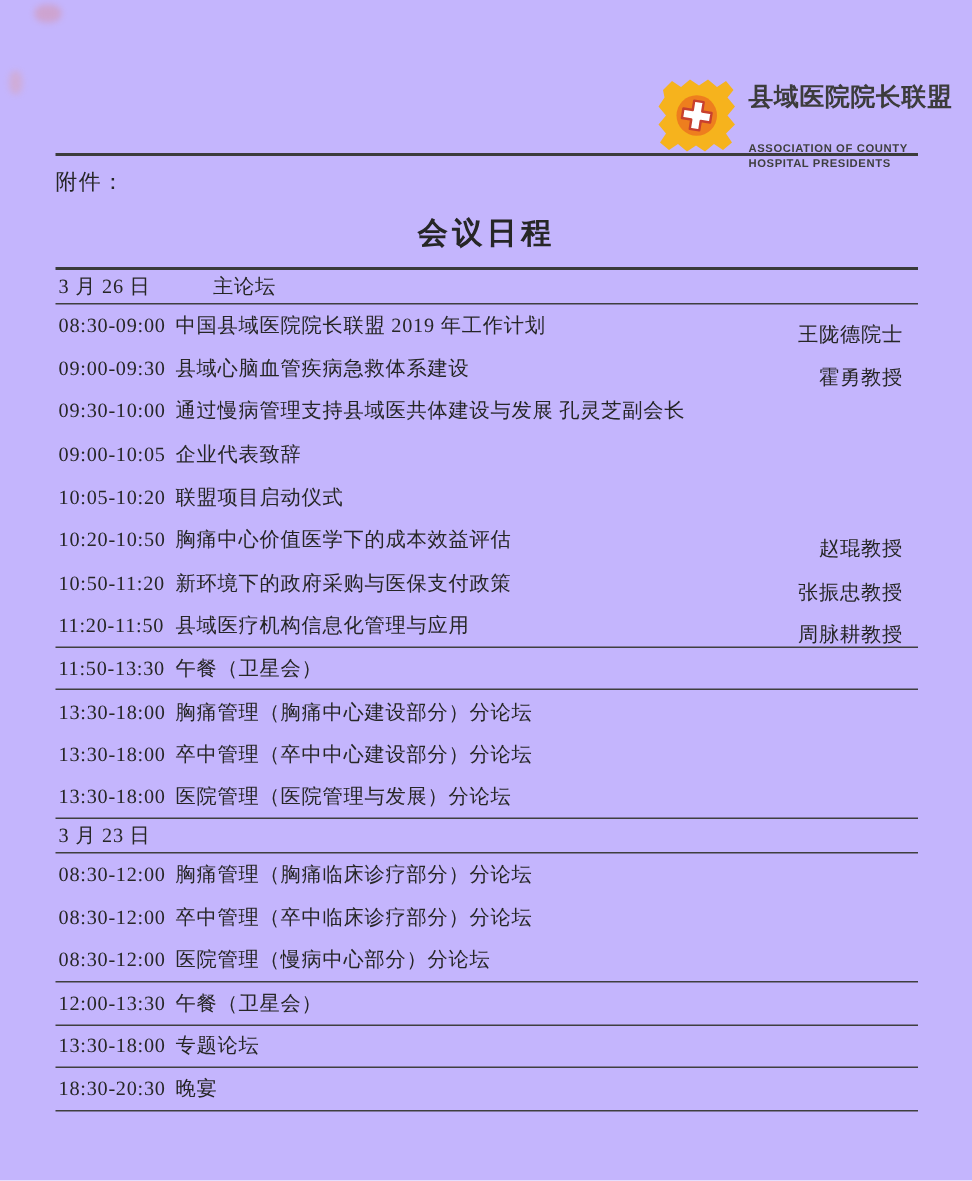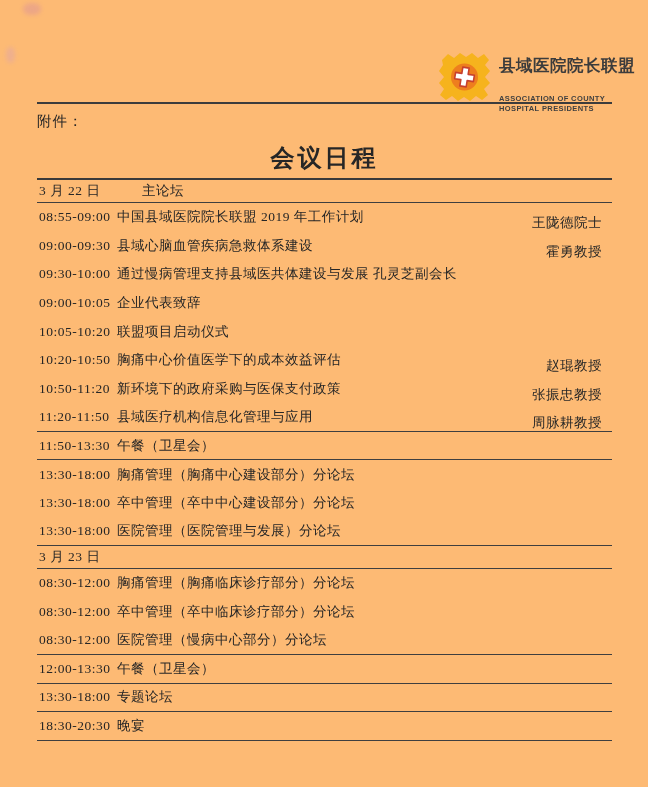--- a/index.html
+++ b/index.html
@@ -1,19 +1,19 @@
 <!DOCTYPE html>
 <html><head>
 <meta charset="utf-8">
 <style>
   html,body{margin:0;padding:0;background:#ffffff;}
   .page{
     position:relative;
     width:648px;height:787px;
-    background:#fdba74;
+    background:#c4b5fd;
     overflow:hidden;
     font-family:"Liberation Serif","DejaVu Serif",serif;
     color:#262626;
   }
   
   .red-mark{position:absolute;border-radius:45%;filter:blur(2px);opacity:.45;}
   .red-mark.m1{left:23px;top:3px;width:18px;height:12px;background:#d98f9b;}
   .red-mark.m2{left:6px;top:47px;width:9px;height:16px;background:#dda3ad;}
 
   
@@ -28,21 +28,21 @@
   .logo-en{
     font-family:"Liberation Sans","DejaVu Sans",sans-serif;
     font-size:7.5px;font-weight:bold;color:#3f3f3f;
     letter-spacing:.4px;line-height:9.5px;margin-top:20px;white-space:nowrap;
   }
   .header-rule{position:absolute;left:37px;top:102px;width:575px;height:2px;background:#3c3c3c;}
 
   .attachment{position:absolute;left:37px;top:112px;font-size:14.5px;letter-spacing:1px;text-align:right;}
   .doc-title{
     position:absolute;left:37px;top:142px;width:575px;
-    text-align:center;font-size:24px;font-weight:bold;letter-spacing:3px;
+    text-align:center;font-size:20px;font-weight:bold;letter-spacing:3px;
   }
 
   
   .agenda{
     position:absolute;left:37px;top:178px;width:575px;
     border-top:2px solid #3a3a3a;
     font-size:13.5px;
   }
   .row{display:flex;align-items:center;box-sizing:border-box;}
   .row-item{height:28.6px;}
@@ -79,26 +79,26 @@
   </div>
 
   <div class="header-rule"></div>
 
   <div class="attachment">附件：</div>
 
   <div class="doc-title">会议日程</div>
 
   <div class="agenda">
       <div class="row row-date rule-below">
-    <div class="cell-time">3 月 22 日</div>
+    <div class="cell-time">3 月 26 日</div>
     <div class="cell-topic">主论坛</div>
     <div class="cell-speaker"></div>
   </div>
       <div class="row row-item">
-    <div class="cell-time">08:55-09:00</div>
+    <div class="cell-time">08:30-09:00</div>
     <div class="cell-topic">中国县域医院院长联盟 2019 年工作计划</div>
     <div class="cell-speaker">王陇德院士</div>
   </div>
       <div class="row row-item">
     <div class="cell-time">09:00-09:30</div>
     <div class="cell-topic">县域心脑血管疾病急救体系建设</div>
     <div class="cell-speaker">霍勇教授</div>
   </div>
       <div class="row row-item">
     <div class="cell-time">09:30-10:00</div>

